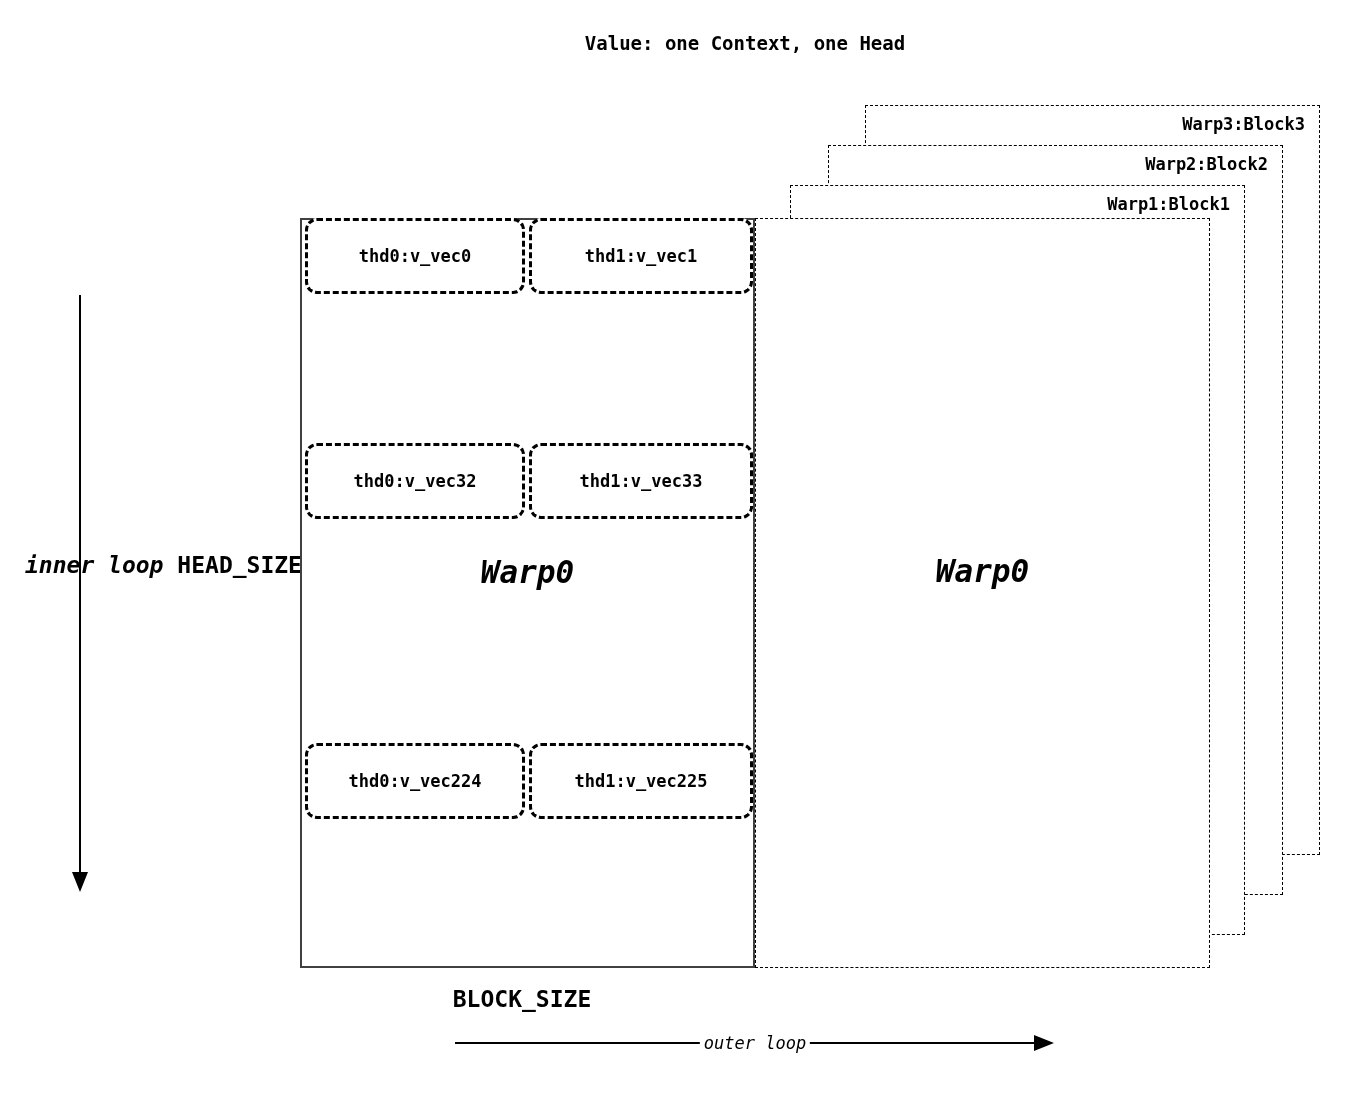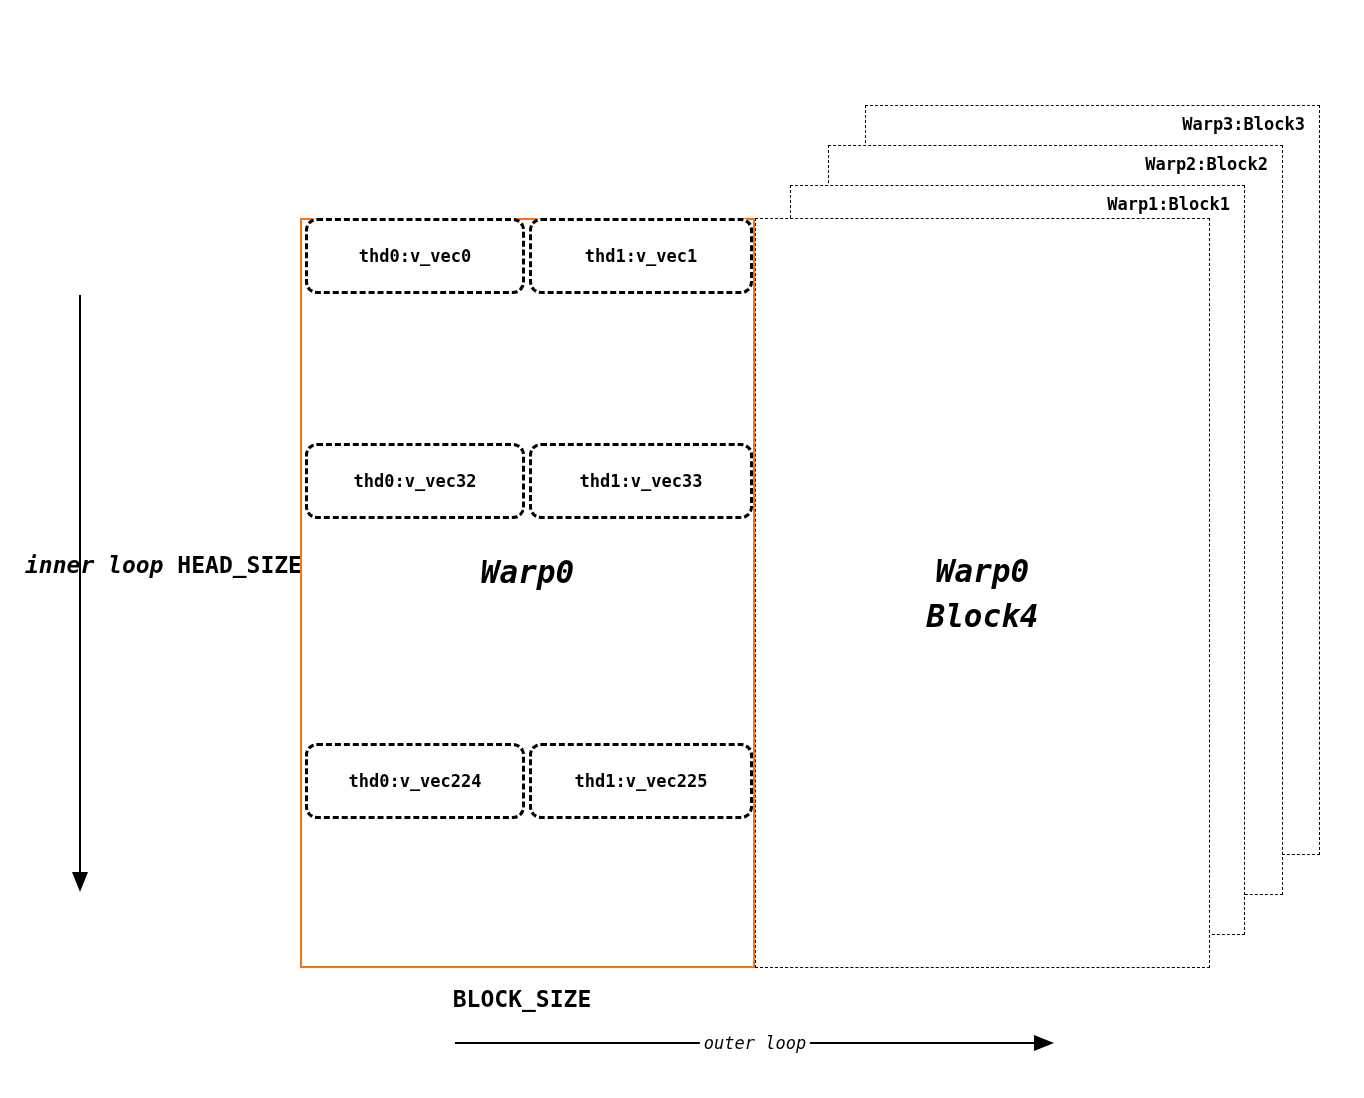--- a/index.html
+++ b/index.html
@@ -60,21 +60,21 @@
     z-index: 4;
   }
 
   
   .main-block {
     position: absolute;
     left: 300px;
     top: 218px;
     width: 455px;
     height: 750px;
-    border: 2px solid #f97316;
+    border: 2px solid #404040;
     background: #ffffff;
     box-sizing: border-box;
     z-index: 5;
   }
 
   .center-caption {
     position: absolute;
     left: 0;
     width: 100%;
     top: 330px;
@@ -177,35 +177,35 @@
     padding: 0 4px;
     white-space: nowrap;
     z-index: 7;
   }
 </style>
 </head>
 <body>
 
 <div class="canvas">
 
+  <div class="title">Value: one Context, one Head</div>
 
   <div class="stack-block stack-b3">
     <div class="stack-label">Warp3:Block3</div>
   </div>
   <div class="stack-block stack-b2">
     <div class="stack-label">Warp2:Block2</div>
   </div>
   <div class="stack-block stack-b1">
     <div class="stack-label">Warp1:Block1</div>
   </div>
 
   <div class="front-block">
     <div class="center-caption">
       <div>Warp0</div>
-      <div>Block4</div>
     </div>
   </div>
 
   <div class="main-block">
 
     <div class="thread-row row-0">
       <div class="thread-box left">thd0:v_vec0</div>
       <div class="thread-box right">thd1:v_vec1</div>
     </div>
 

